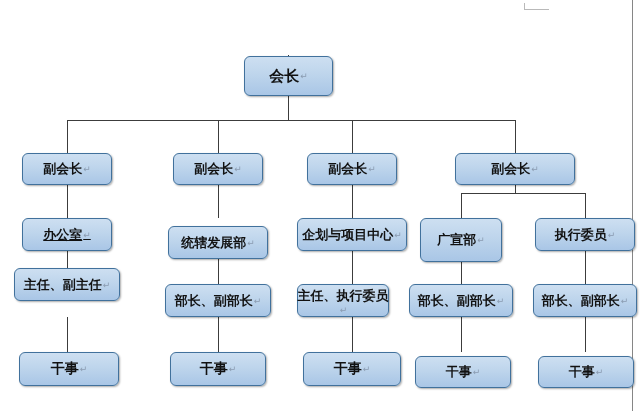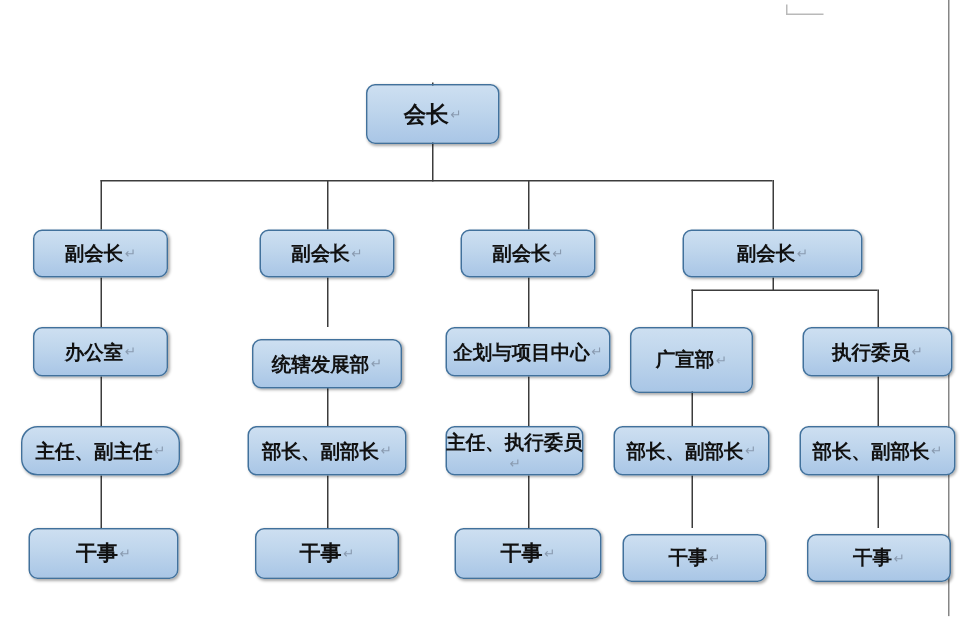--- a/index.html
+++ b/index.html
@@ -129,21 +129,21 @@
   <div class="node" style="left:307px; top:153px; width:90px; height:32px; font-size:13px;">
     <span class="label">副会长</span>
       <span class="pilcrow">↵</span>
   </div>
 
   <div class="node" style="left:455px; top:153px; width:120px; height:32px; font-size:13px;">
     <span class="label">副会长</span>
       <span class="pilcrow">↵</span>
   </div>
 
-  <div class="node" style="left:22px; top:218px; width:90px; height:33px; font-size:13px;">
+  <div class="node" style="left:22px; top:218px; width:90px; height:33px; font-size:13px;text-decoration:underline;">
     <span class="label">办公室</span>
       <span class="pilcrow">↵</span>
   </div>
 
   <div class="node" style="left:168px; top:226px; width:100px; height:33px; font-size:13px;">
     <span class="label">统辖发展部</span>
       <span class="pilcrow">↵</span>
   </div>
 
   <div class="node" style="left:297px; top:218px; width:110px; height:33px; font-size:13px;">
@@ -154,21 +154,21 @@
   <div class="node" style="left:420px; top:218px; width:82px; height:44px; font-size:13px;">
     <span class="label">广宣部</span>
       <span class="pilcrow">↵</span>
   </div>
 
   <div class="node" style="left:535px; top:218px; width:100px; height:33px; font-size:13px;">
     <span class="label">执行委员</span>
       <span class="pilcrow">↵</span>
   </div>
 
-  <div class="node" style="left:14px; top:284px; width:106px; height:33px; font-size:13px;border-radius:11px;">
+  <div class="node" style="left:14px; top:268px; width:106px; height:33px; font-size:13px;">
     <span class="label">主任、副主任</span>
       <span class="pilcrow">↵</span>
   </div>
 
   <div class="node" style="left:165px; top:284px; width:106px; height:33px; font-size:13px;">
     <span class="label">部长、副部长</span>
       <span class="pilcrow">↵</span>
   </div>
 
   <div class="node" style="left:297px; top:284px; width:92px; height:33px; font-size:13px;flex-direction:column;">

